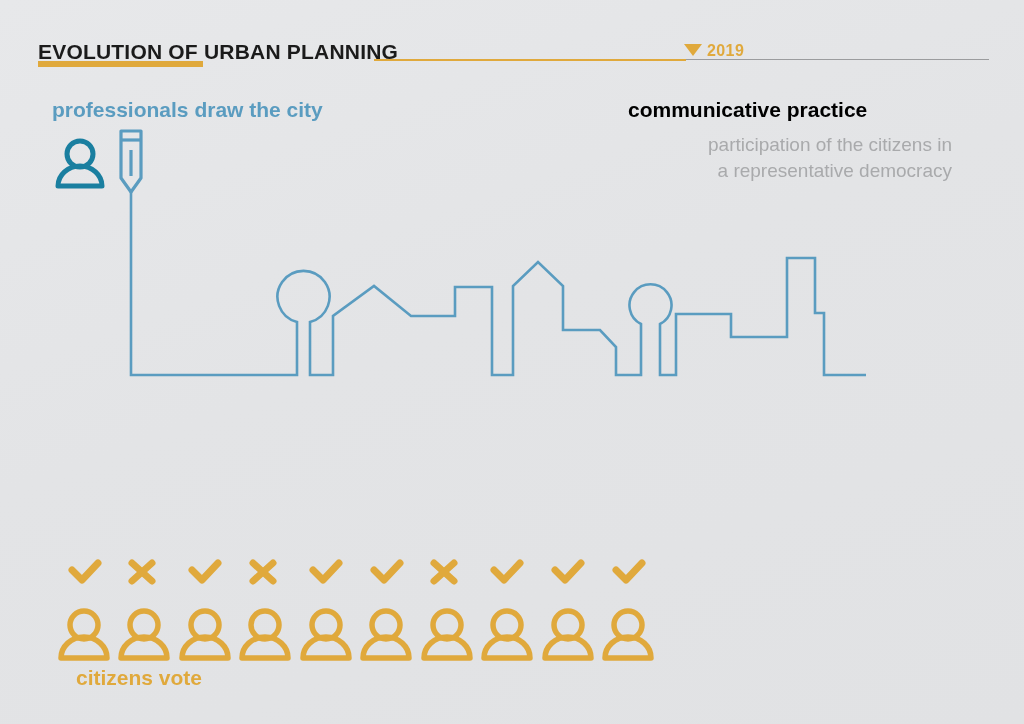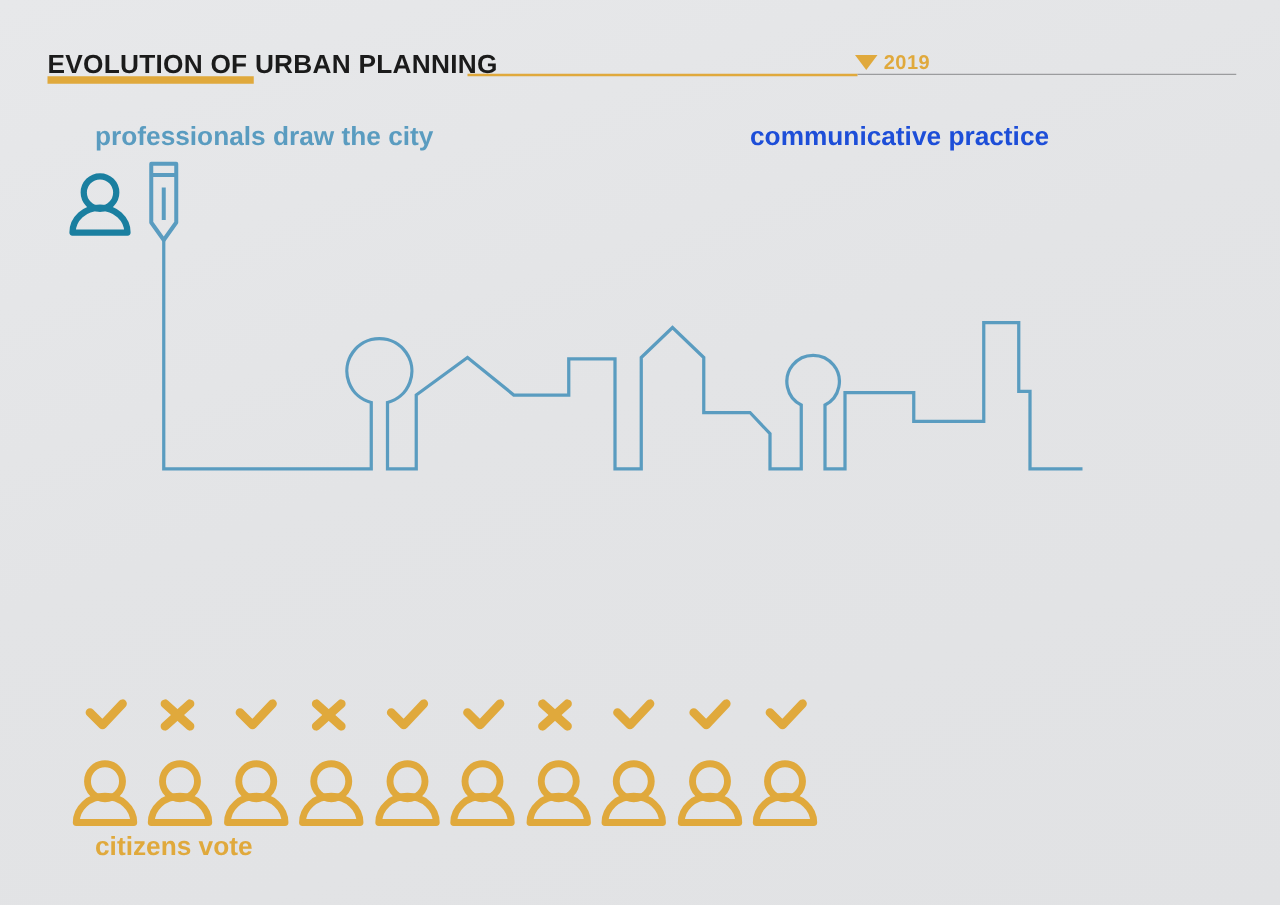--- a/index.html
+++ b/index.html
@@ -82,29 +82,28 @@
 
   
   .heading-left {
     position: absolute;
     left: 52px;
     top: 98px;
     font-size: 21px;
     font-weight: bold;
     color: #5a9cc0;
     white-space: nowrap;
-    margin-left: 24px;
   }
   .heading-right {
     position: absolute;
-    left: 600px;
+    left: 628px;
     top: 98px;
     font-size: 21px;
     font-weight: bold;
-    color: #1d4ed8;
+    color: #000000;
     white-space: nowrap;
   }
   .subheading-right {
     position: absolute;
     left: 540px;
     top: 132px;
     width: 412px;
     text-align: right;
     font-size: 19px;
     line-height: 26px;
@@ -137,20 +136,24 @@
   <div class="page-title">EVOLUTION OF URBAN PLANNING</div>
   <div class="title-underline"></div>
 
   <div class="timeline-line-left"></div>
   <div class="timeline-line-right"></div>
   <div class="timeline-marker"></div>
   <div class="timeline-year">2019</div>
 
   <div class="heading-left">professionals draw the city</div>
   <div class="heading-right">communicative practice</div>
+  <div class="subheading-right">
+    <div>participation of the citizens in</div>
+    <div>a representative democracy</div>
+  </div>
 
   <svg class="svg-layer" width="1024" height="724" viewBox="0 0 1024 724">
 
     <g fill="none" stroke="#1a7fa0" stroke-width="5">
       <circle cx="80" cy="154" r="13"></circle>
       <path d="M58 186 a22 20 0 0 1 44 0 z" stroke-linejoin="round"></path>
     </g>
 
     <g fill="none" stroke="#5a9cc0" stroke-width="3.2" stroke-linejoin="round">
       <path d="M121 131 L141 131 L141 178 L131 192 L121 178 Z"></path>

